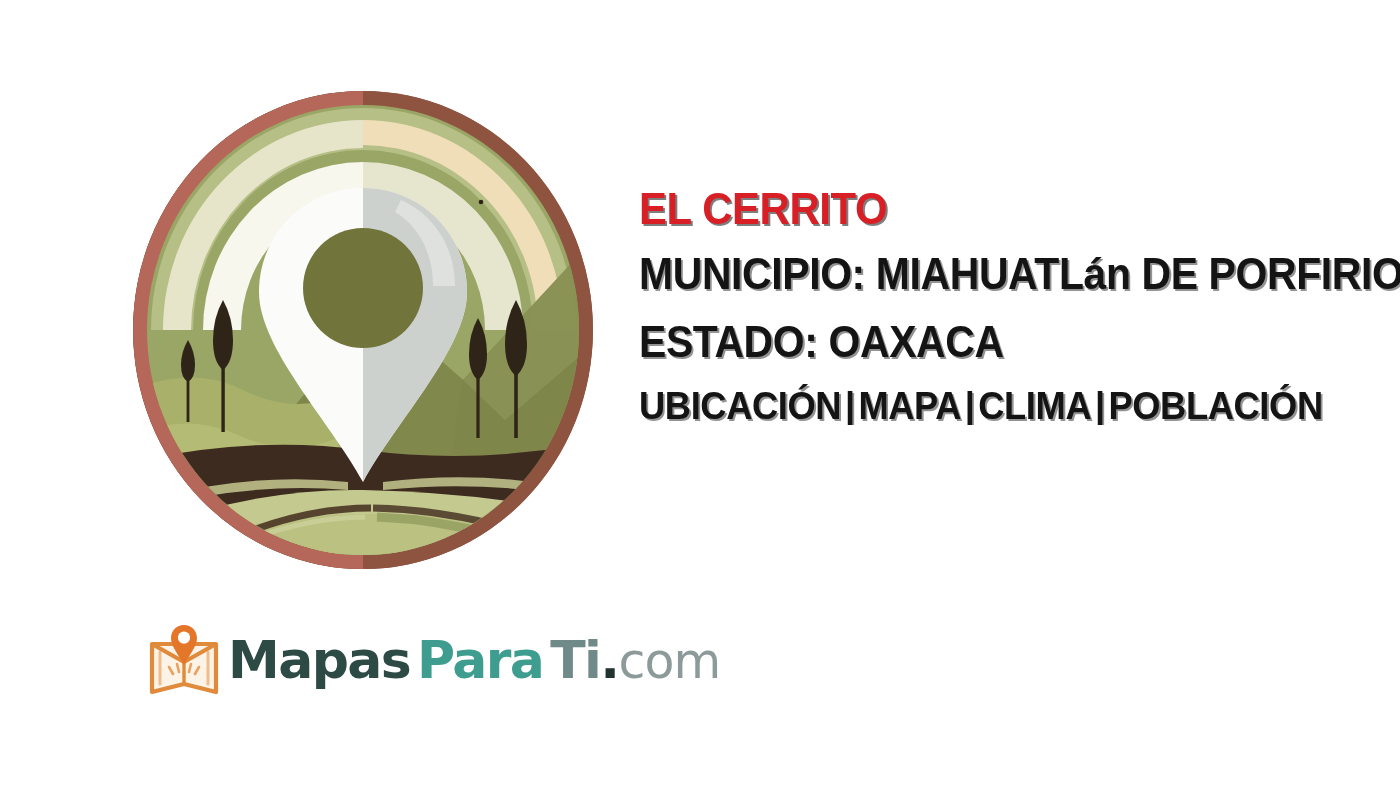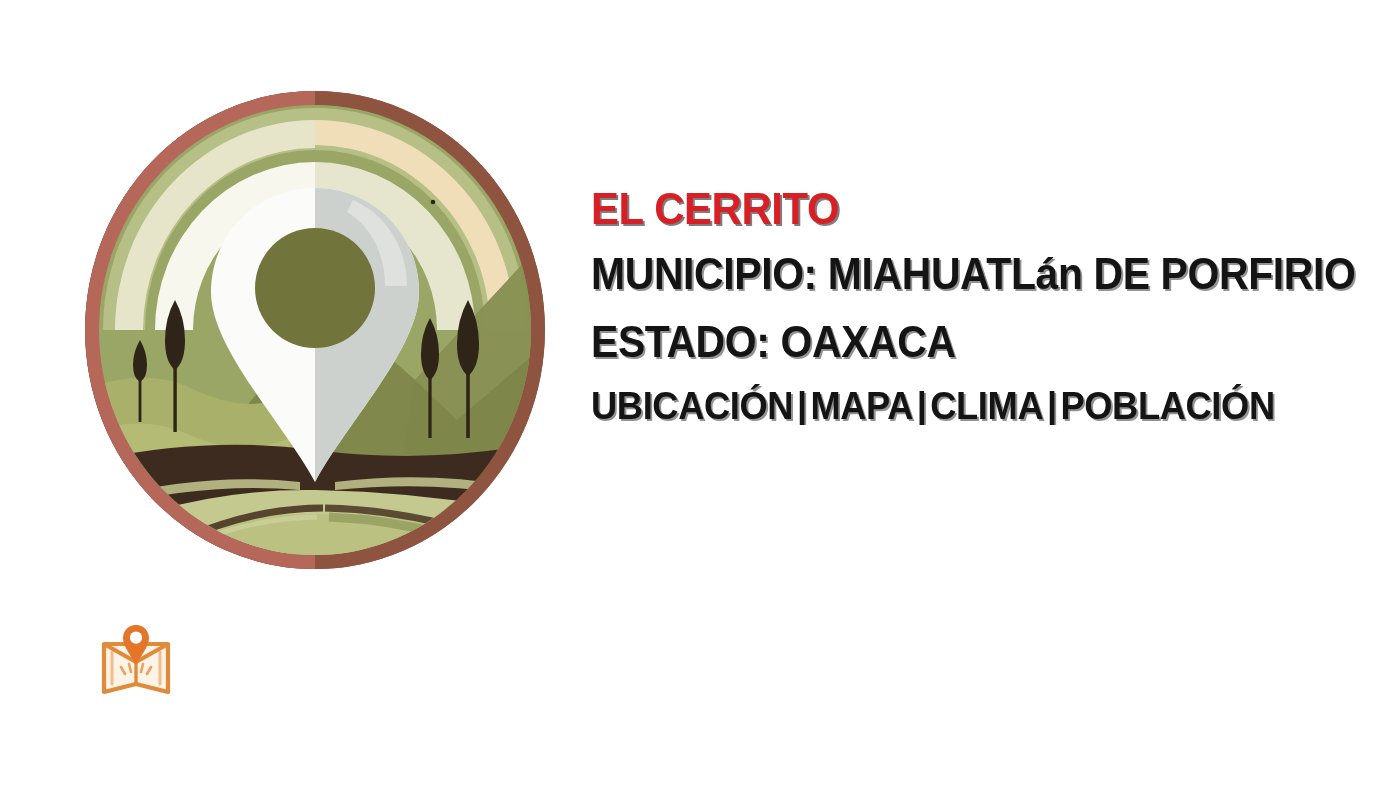--- a/index.html
+++ b/index.html
@@ -13,20 +13,21 @@
     height: 786px;
     overflow: hidden;
     font-family: "Liberation Sans", sans-serif;
     position: relative;
   }
 
   .page {
     position: absolute;
     inset: 0;
     background: #ffffff;
+    margin-left: 48px;
   }
 
   
   .badge-wrap {
     position: absolute;
     left: 85px;
     top: 90px;
     width: 460px;
     height: 480px;
   }
@@ -240,15 +241,22 @@
         <path d="M21 45 L25 52"></path>
         <path d="M29 42 L31 50"></path>
         <path d="M43 42 L41 50"></path>
         <path d="M51 45 L47 52"></path>
       </g>
 
       <path d="M36 3 C28.5 3 23 8.7 23 16.2 C23 24 31 33.5 36 43 C41 33.5 49 24 49 16.2 C49 8.7 43.5 3 36 3 Z" fill="#e4762a"></path>
       <circle cx="36" cy="15.6" r="6.1" fill="#ffffff"></circle>
     </svg>
 
+    <div class="brand-text">
+        <span class="bt-mapas">Mapas</span>
+        <span class="bt-parati">Para</span>
+        <span class="bt-ti">Ti</span>
+        <span class="bt-dot">.</span>
+        <span class="bt-com">com</span>
+      </div>
   </div>
 
 </div>
 
 </body></html>

